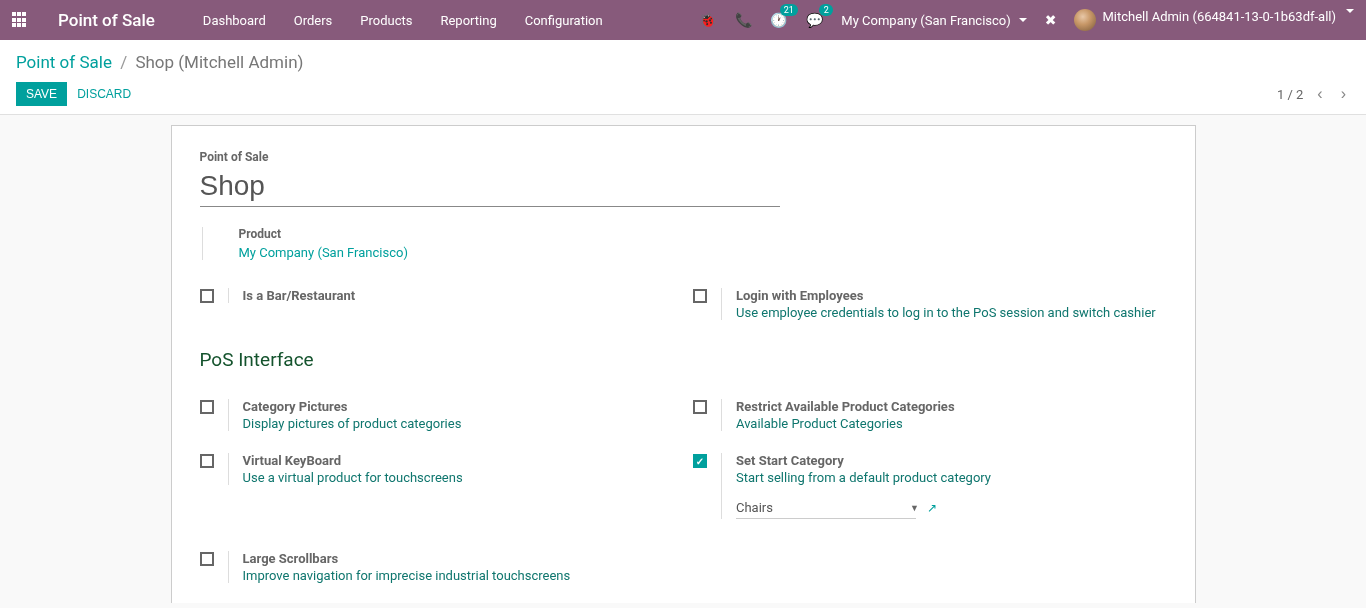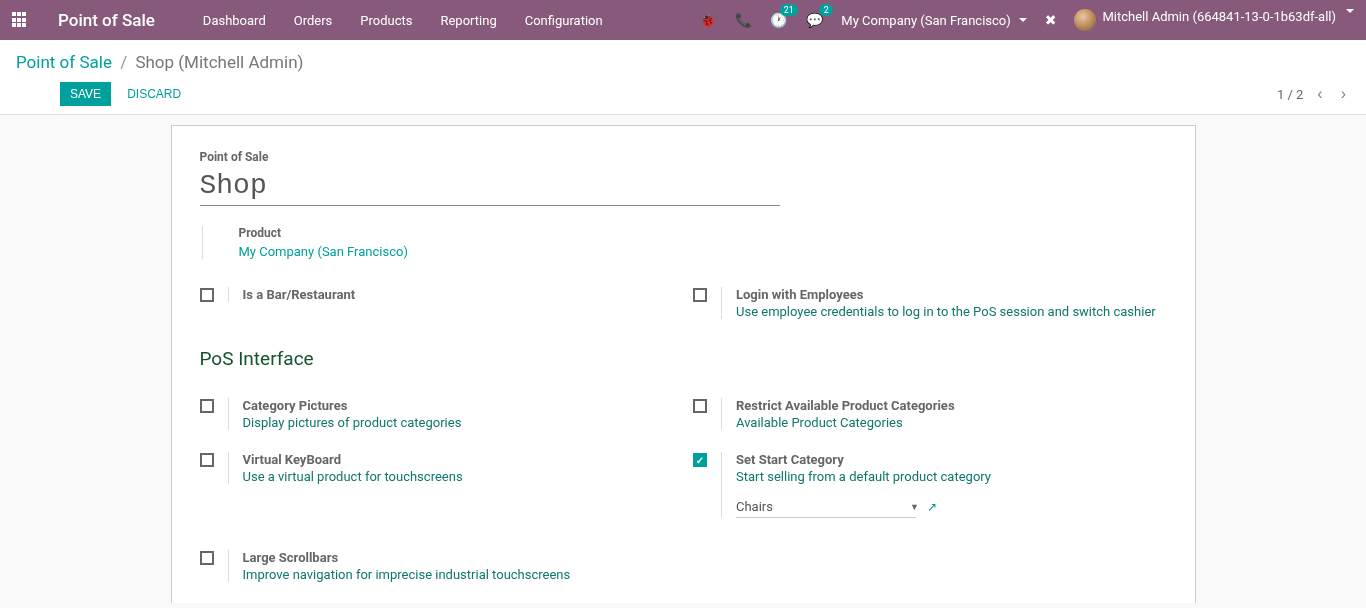--- a/index.html
+++ b/index.html
@@ -17,31 +17,31 @@
     .company-selector { color: #fff; font-size: 13px; cursor: pointer; display: flex; align-items: center; gap: 4px; }
     .avatar { width: 22px; height: 22px; border-radius: 50%; background: radial-gradient(circle at 40% 35%, #e8c8a8 0%, #c89868 40%, #785838 100%); }
     .user-selector { color: #fff; font-size: 13px; cursor: pointer; display: flex; gap: 6px; }
     
     .controlbar { background: #fff; border-bottom: 1px solid #e0e0e0; padding: 12px 16px 8px; }
     .breadcrumb { font-size: 17px; margin-bottom: 10px; }
     .breadcrumb-root { color: #00a09d; cursor: pointer; }
     .breadcrumb-sep { color: #999; margin: 0 4px; }
     .breadcrumb-current { color: #777; }
     .controlbar-row { display: flex; align-items: center; justify-content: space-between; }
-    .btn-row { display: flex; gap: 8px; align-items: center; margin-left: 44px; }
+    .btn-row { display: flex; gap: 2px; align-items: center; }
     .btn-save { background: #00a09d; color: #fff; border: none; padding: 5px 10px; font-size: 12px; font-weight: 500; cursor: pointer; }
     .btn-discard { background: none; border: none; color: #00a09d; font-size: 12px; font-weight: 500; cursor: pointer; padding: 5px 8px; }
     .pager { display: flex; align-items: center; gap: 10px; color: #666; }
     .pager-btn { background: none; border: none; color: #888; font-size: 16px; cursor: pointer; padding: 2px 4px; }
     
     .form-area { position: relative; height: calc(100vh - 120px); overflow-y: scroll; }
     .form-sheet { background: #fff; border: 1px solid #ccc; margin: 10px auto 20px; max-width: 1025px; padding: 24px 28px 40px; }
     
     .field-label { font-size: 12px; font-weight: 700; color: #666; margin-bottom: 4px; }
-    .form-title-input { width: 100%; max-width: 580px; border: none; border-bottom: 1px solid #888; font-size: 28px; color: #555; padding: 2px 0 4px; outline: none; font-family: Liberation Mono, monospace; }
+    .form-title-input { width: 100%; max-width: 580px; border: none; border-bottom: 1px solid #888; font-size: 28px; color: #555; padding: 2px 0 4px; outline: none; font-family: Liberation Sans, sans-serif; }
     
     .company-block { margin-top: 20px; padding-left: 36px; border-left: 1px solid #ddd; margin-left: 2px; }
     .company-link { color: #00a09d; font-size: 13px; cursor: pointer; }
     
     .settings-row { display: flex; margin-top: 28px; gap: 20px; }
     .settings-col { flex: 1; }
     .setting-item { display: flex; align-items: flex-start; gap: 14px; margin-bottom: 22px; }
     .setting-checkbox { width: 14px; height: 14px; border: 2px solid #666; margin-top: 1px; cursor: pointer; flex-shrink: 0; display: flex; align-items: center; justify-content: center; }
     .setting-checkbox.checked { background: #00a09d; border-color: #00a09d; }
     .setting-checkbox.checked::after { content: "✓"; color: #fff; font-size: 10px; font-weight: bold; }

